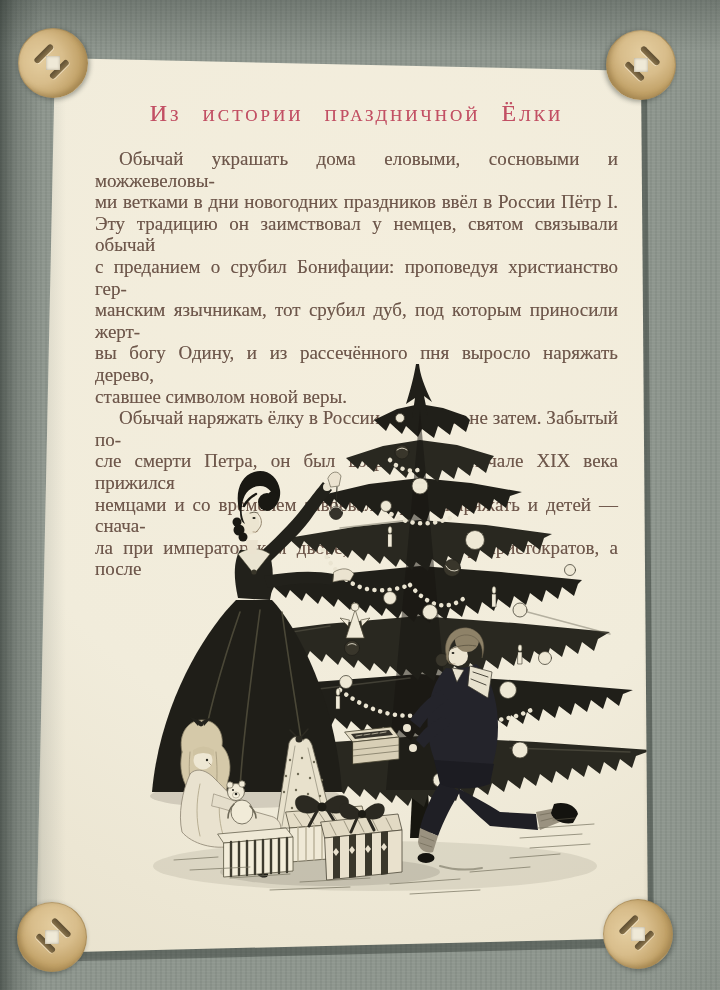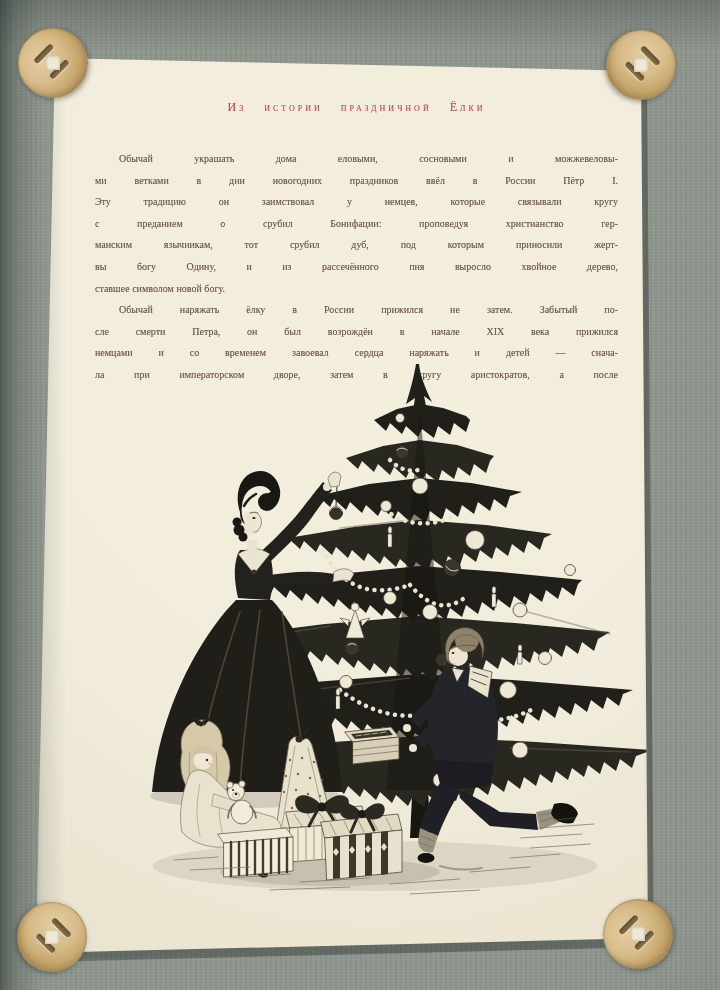--- a/index.html
+++ b/index.html
@@ -44,27 +44,27 @@
     position:absolute;left:27px;top:27px;width:14px;height:14px;background:#efe9d7;
     transform:rotate(45deg);box-shadow:inset 0 0 3px rgba(95,82,58,.45);
   }
   .mount.tl{left:18px;top:28px;transform:rotate(-45deg)}
   .mount.tr{left:606px;top:30px;transform:rotate(45deg)}
   .mount.bl{left:17px;top:902px;transform:rotate(45deg)}
   .mount.br{left:603px;top:899px;transform:rotate(-45deg)}
 
   .title{
     position:absolute;left:65px;top:48px;width:523px;margin:0;
-    text-align:center;font-size:12px;font-weight:400;
+    text-align:center;font-size:24px;font-weight:400;
     font-variant:small-caps;letter-spacing:3px;word-spacing:12px;
     color:#c25064;text-shadow:0 0 .4px rgba(194,80,100,.55);
   }
   .text{
     position:absolute;left:65px;top:96px;width:523px;
-    font-size:10px;line-height:21.6px;color:#6e574b;
+    font-size:19px;line-height:21.6px;color:#6e574b;
     text-shadow:0 0 .3px rgba(110,87,75,.5);
   }
   .line{text-align:justify;text-align-last:justify;}
   .line.first{text-indent:24px;}
   .line.plast{text-align-last:left;}
 
   .illo{position:absolute;left:60px;top:308px;width:560px;height:545px;}
   .illo svg{display:block;width:100%;height:100%;}
 </style>
 </head>
@@ -75,25 +75,25 @@
   <div class="page-shadow"></div>
 
   <div class="page">
 
     <h1 class="title">Из истории праздничной Ёлки</h1>
 
     <div class="text">
       <div class="para">
         <div class="line first">Обычай украшать дома еловыми, сосновыми и можжевеловы-</div>
         <div class="line">ми ветками в дни новогодних праздников ввёл в России Пётр I.</div>
-        <div class="line">Эту традицию он заимствовал у немцев, которые связывали кругу</div>
+        <div class="line">Эту традицию он заимствовал у немцев, святом связывали обычай</div>
         <div class="line">с преданием о срубил Бонифации: проповедуя христианство гер-</div>
         <div class="line">манским язычникам, тот срубил дуб, под которым приносили жерт-</div>
-        <div class="line">вы богу Одину, и из рассечённого пня выросло хвойное дерево,</div>
-        <div class="line plast">ставшее символом новой богу.</div>
+        <div class="line">вы богу Одину, и из рассечённого пня выросло наряжать дерево,</div>
+        <div class="line plast">ставшее символом новой веры.</div>
       </div>
       <div class="para">
         <div class="line first">Обычай наряжать ёлку в России прижился не затем. Забытый по-</div>
         <div class="line">сле смерти Петра, он был возрождён в начале XIX века прижился</div>
         <div class="line">немцами и со временем завоевал сердца наряжать и детей — снача-</div>
         <div class="line">ла при императорском дворе, затем в кругу аристократов, а после</div>
       </div>
     </div>
 
     <div class="illo">

